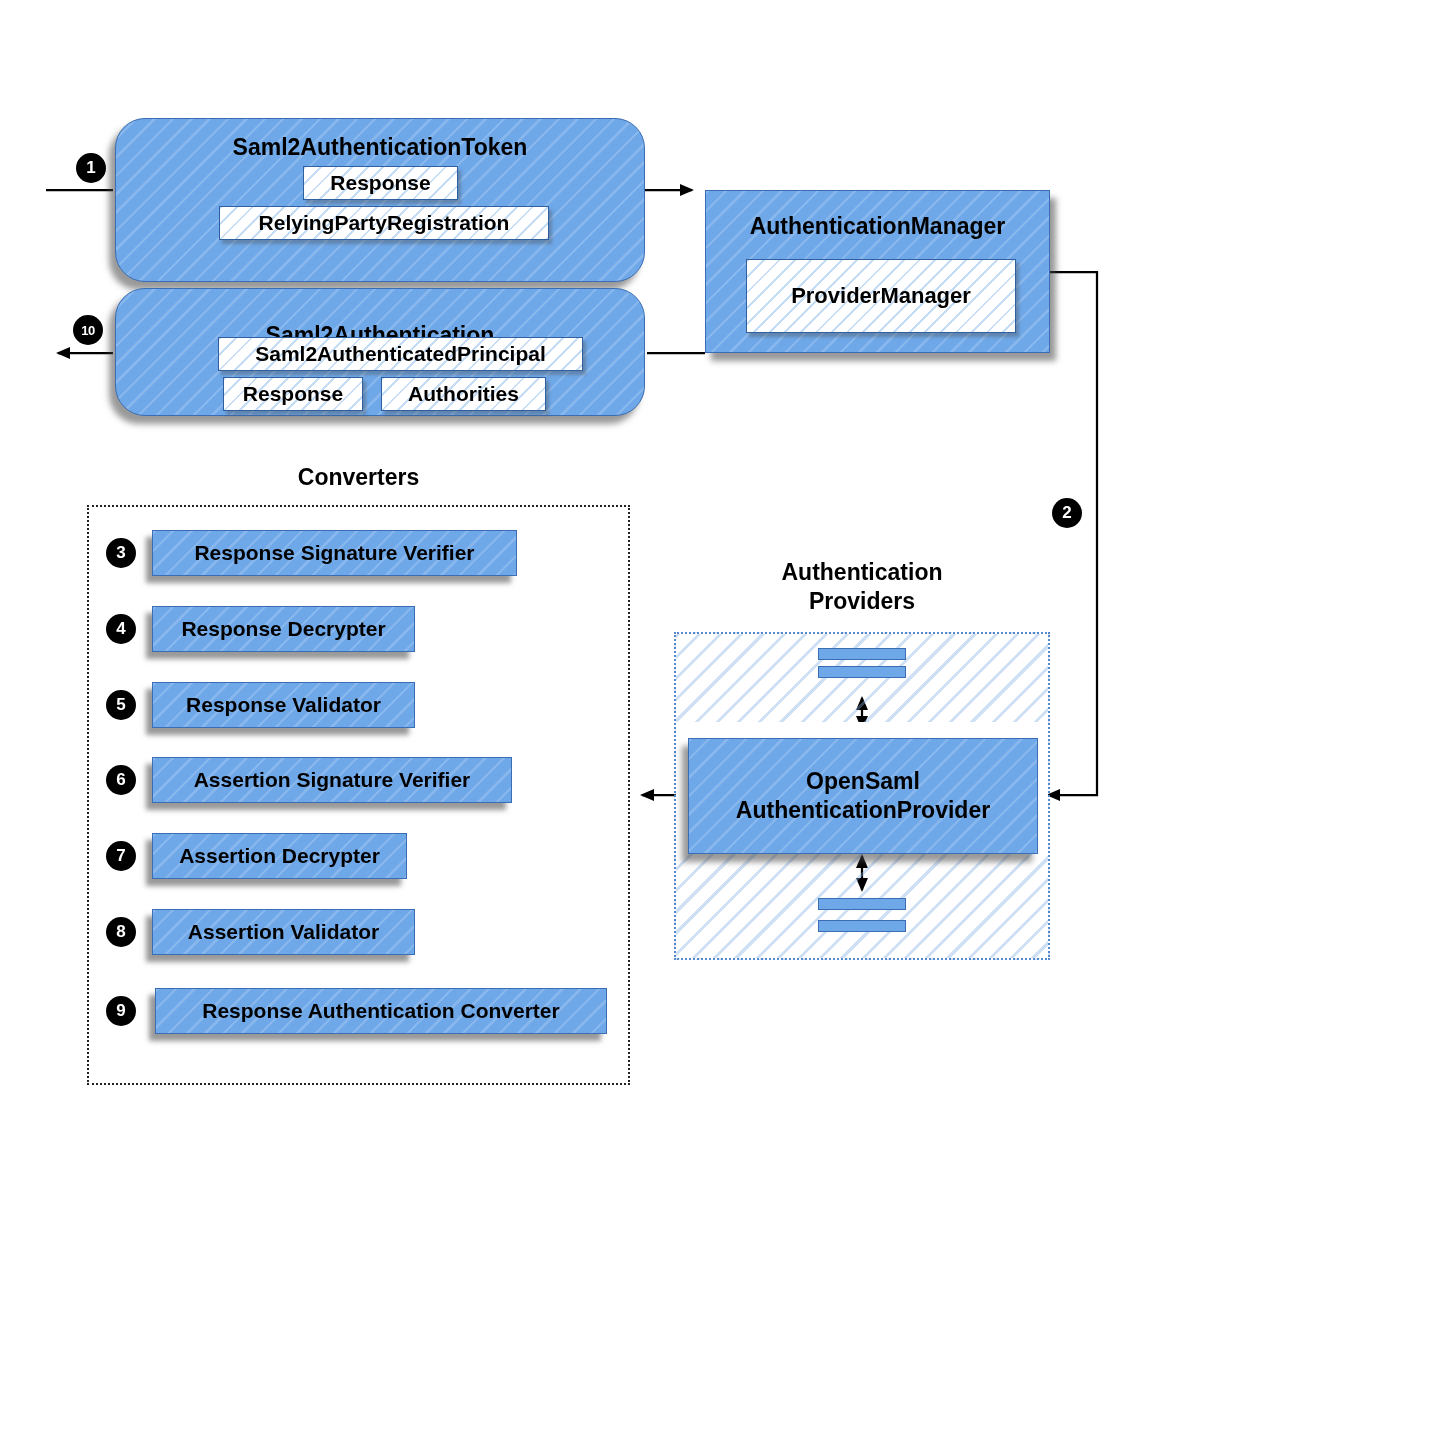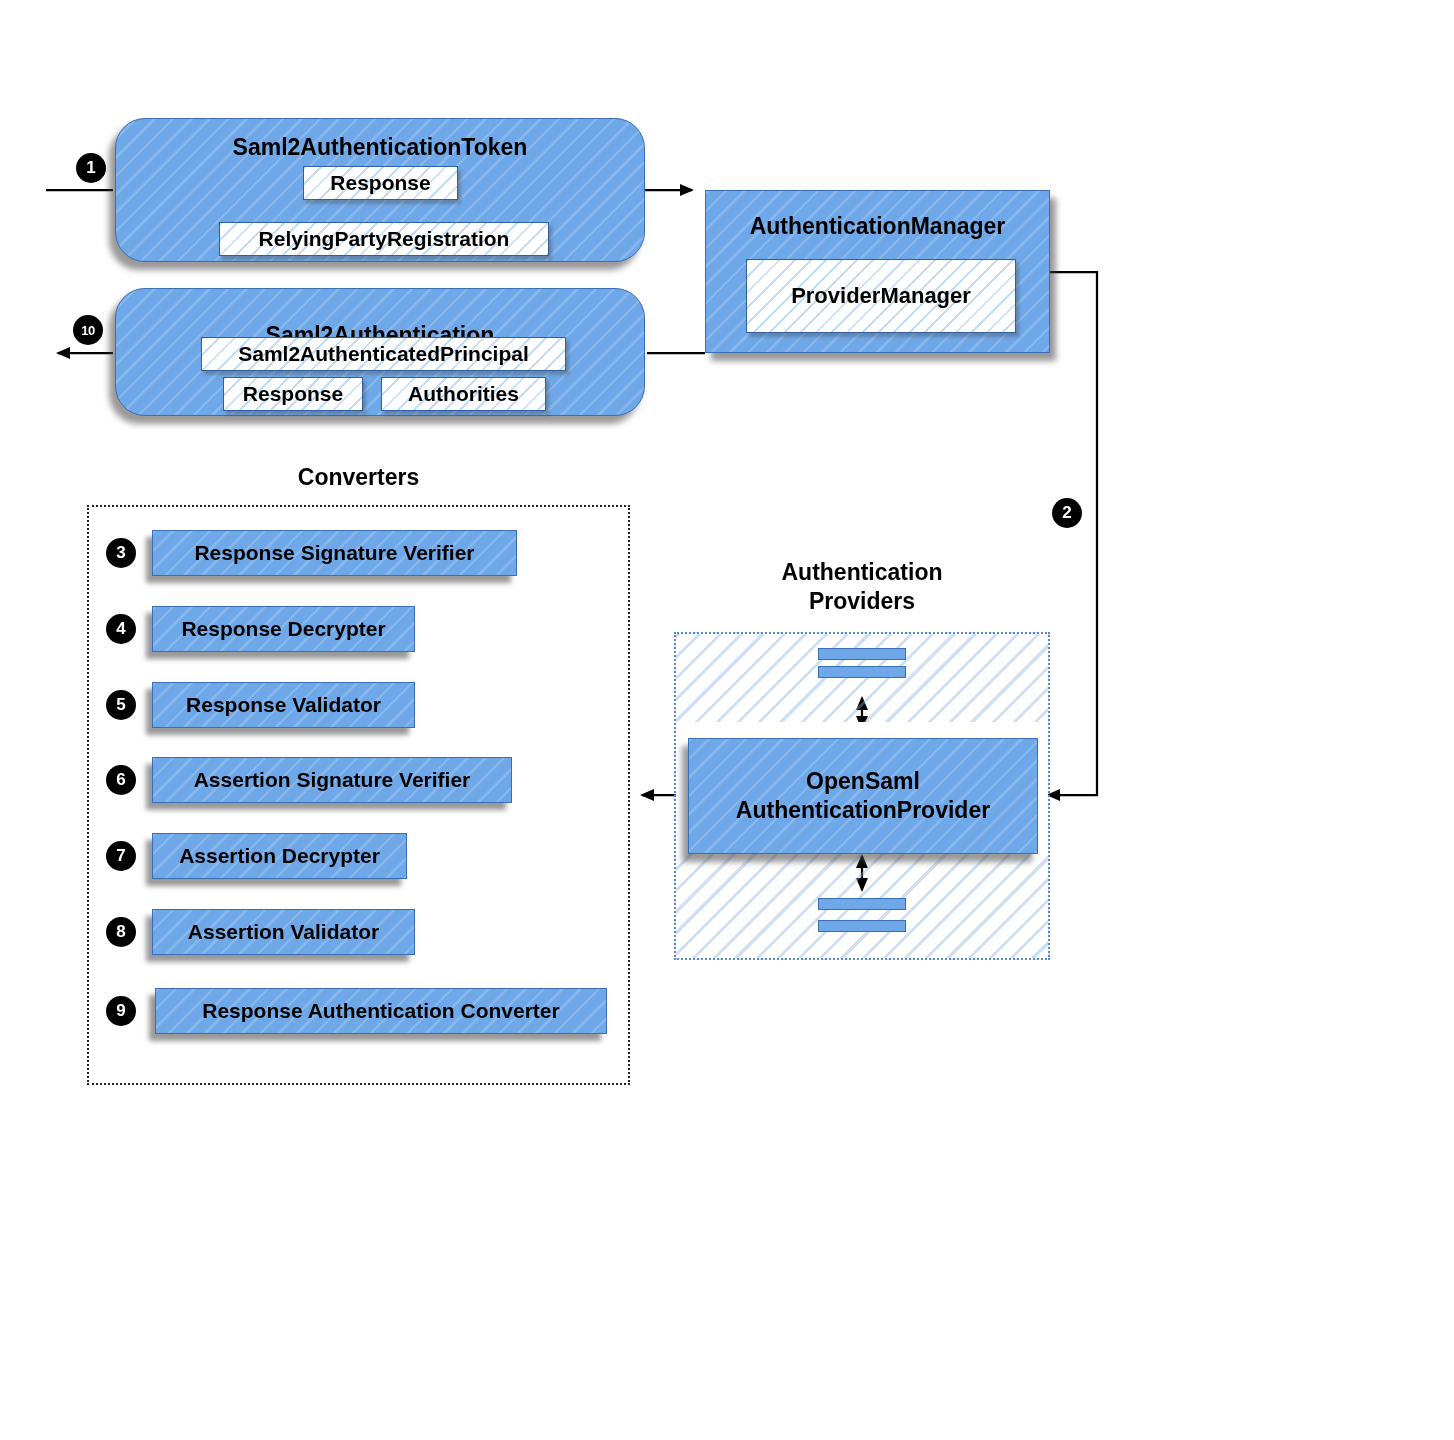--- a/index.html
+++ b/index.html
@@ -27,34 +27,34 @@
 
   .inner {
     position:absolute; background-color:#ffffff; border:1.5px solid #2f5f9e;
     background-image: repeating-linear-gradient(135deg, rgba(111,168,232,0.40) 0 2px, transparent 2px 11px);
     font-weight:bold; font-size:21px; display:flex; align-items:center; justify-content:center;
     box-shadow:3px 4px 3px rgba(70,70,70,0.35);
     white-space:nowrap;
   }
 
   
-  .node-token { left:115px; top:118px; width:530px; height:144px; }
+  .node-token { left:115px; top:118px; width:530px; height:164px; }
   .node-token .node-title { padding-top:15px; }
   .t-response { left:187px; top:47px; width:155px; height:34px; }
-  .t-rpr      { left:103px; top:87px; width:330px; height:34px;margin-top:16px; }
+  .t-rpr      { left:103px; top:87px; width:330px; height:34px; }
 
   
   .node-authmgr { left:705px; top:190px; width:345px; height:163px; }
   .node-authmgr .node-title { padding-top:22px; }
   .am-pm { left:40px; top:68px; width:270px; height:74px; font-size:22px; }
 
   
   .node-saml2auth { left:115px; top:288px; width:530px; height:128px; }
   .node-saml2auth .node-title { padding-top:15px;margin-top:18px; }
-  .sa-principal   { left:85px;  top:48px; width:365px; height:34px; }
+  .sa-principal   { left:102px;  top:48px; width:365px; height:34px; }
   .sa-response    { left:107px; top:88px; width:140px; height:34px; }
   .sa-authorities { left:265px; top:88px; width:165px; height:34px; }
 
   
   .converters-title { position:absolute; left:87px; top:464px; width:543px; text-align:center;
                       font-weight:bold; font-size:23px; }
   .converters-box { position:absolute; left:87px; top:505px; width:543px; height:580px;
                     border:2px dotted #222; }
   .citem {
     position:absolute; height:46px;

